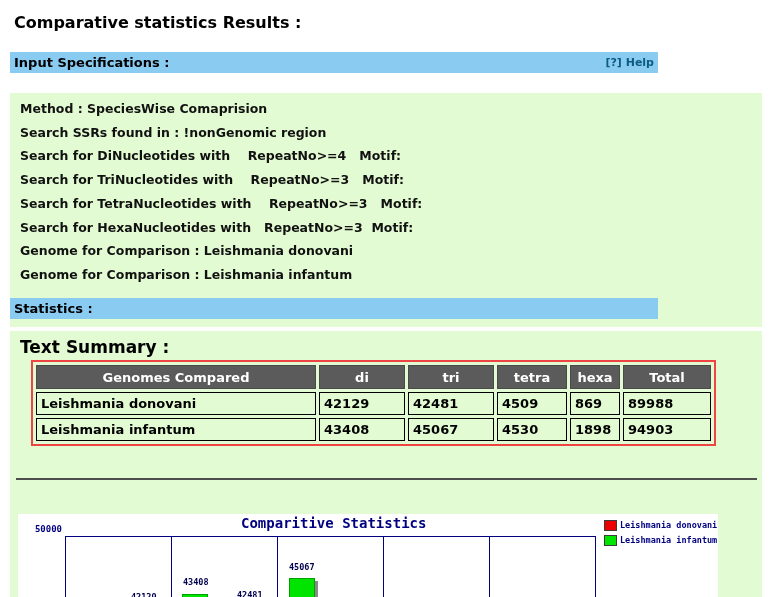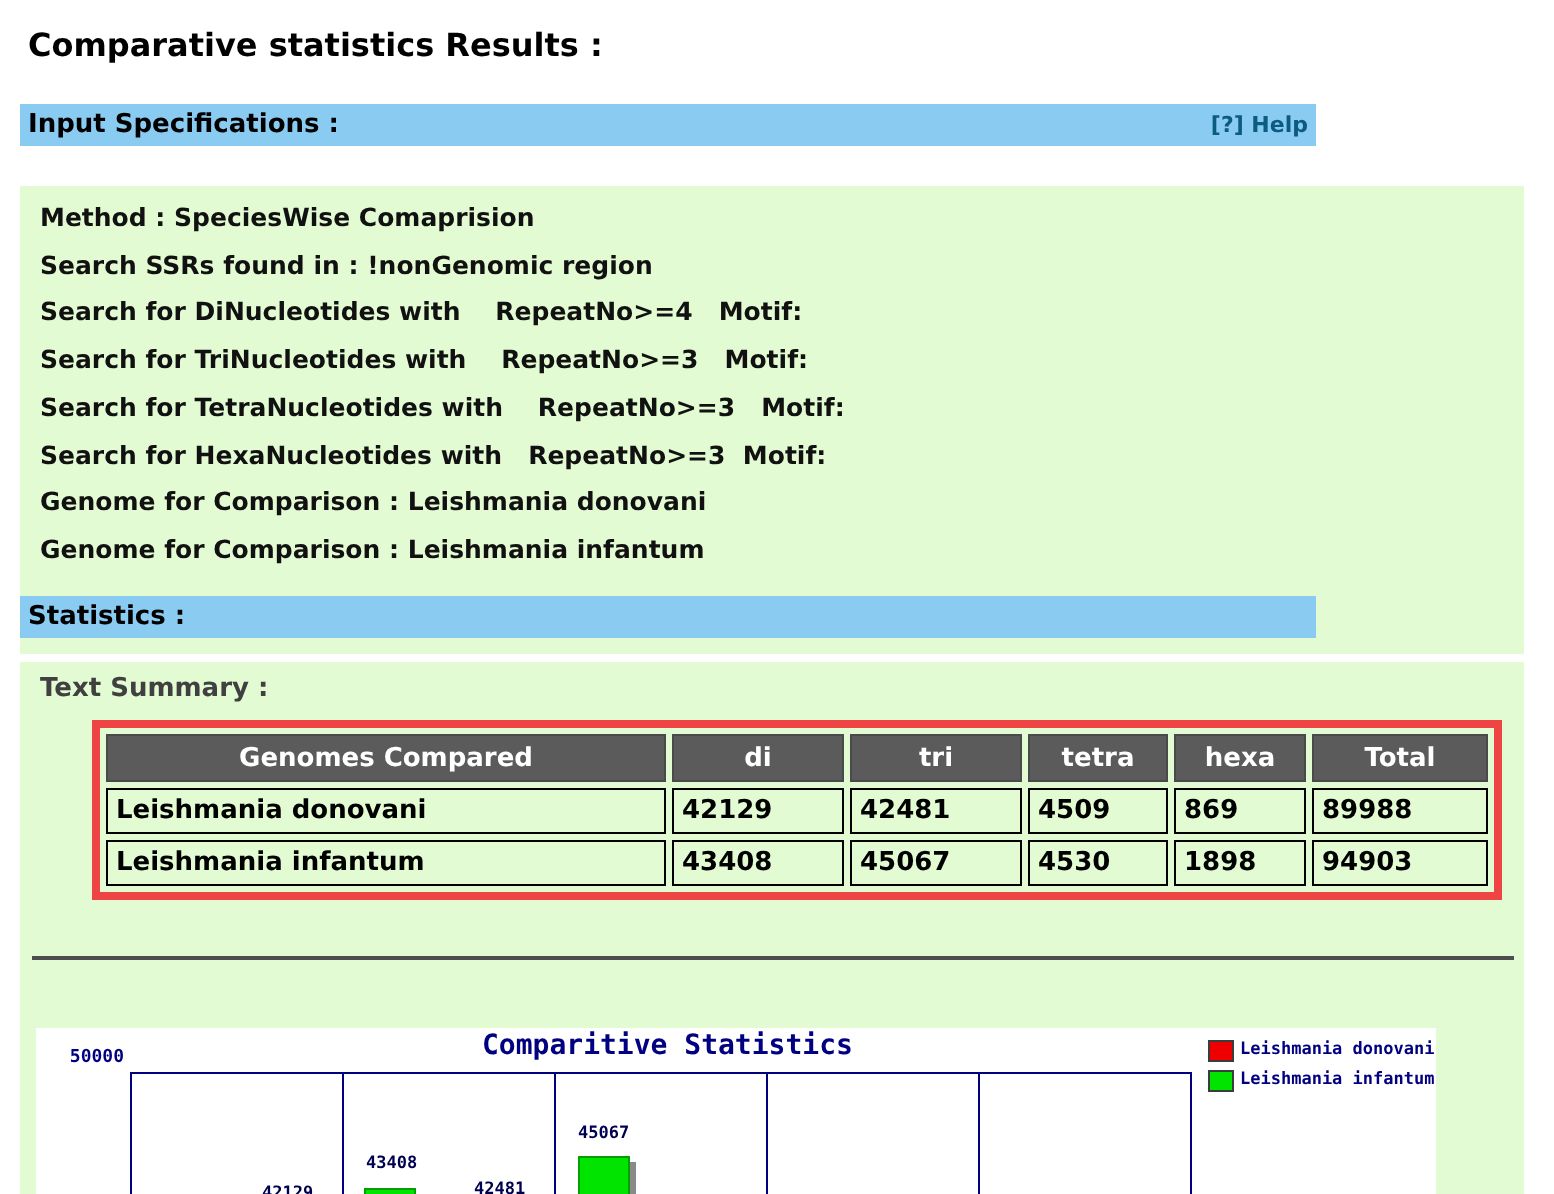--- a/index.html
+++ b/index.html
@@ -22,39 +22,39 @@
   .bar-input { top:52px; }
   .bar-stats { top:298px; }
   .help-link { color:#0B5C80; text-decoration:none; cursor:pointer; font-size:11px; }
 
   .green-box { position:absolute; left:10px; width:752px; background:#E3FBD2; }
 
   .specs-box { top:93px; height:234px; padding:4px 17px 0 10px; }
   .spec-line { font-size:12.5px; line-height:23.7px; white-space:pre; color:#111; }
 
   .stats-box { top:331px; height:266px; }
-  .sub-label { position:absolute; font-size:13px; color:#404040; }
+  .sub-label { position:absolute; font-size:17px; color:#000000; }
   .ts-label { left:10px; top:6px; }
   .chart-label { left:10px; top:160px;margin-top:36px; }
 
   .summary-table {
-    position:absolute; left:36px; top:29px;
-    border:4px solid #ef4444; border-collapse:separate; border-spacing:3px;
+    position:absolute; left:21px; top:29px;
+    border:2px solid #ef4444; border-collapse:separate; border-spacing:3px;
     font-size:13px; font-weight:bold;
   }
   .summary-table th {
     background:#5B5B5B; color:#fff; height:24px; text-align:center;
     padding:0 4px; border:1px solid #4a4a4a; font-weight:bold;
   }
   .summary-table td {
     border:1px solid #000; height:23px; padding:0 4px; text-align:left;
     color:#000; background:transparent;
   }
   .col-genome { width:280px; } .col-di { width:86px; } .col-tri { width:86px; }
-  .col-tetra { width:70px; } .col-hexa { width:66px; } .col-total { width:88px; }
+  .col-tetra { width:70px; } .col-hexa { width:50px; } .col-total { width:88px; }
 
   .divider { position:absolute; left:6px; top:147px; width:741px; height:2px; background:#4d4d4d; }
 
   .chart-box {
     position:absolute; left:8px; top:183px; width:700px; height:120px;
     background:#fff; font-family:"DejaVu Sans Mono", monospace; color:#000080;
   }
   .chart-title { position:absolute; left:223px; top:1px; font-size:14px; font-weight:bold; }
   .legend-row { position:absolute; left:586px; display:flex; align-items:center; gap:3px; height:12px; }
   .legend-row-1 { top:5px; } .legend-row-2 { top:20px; }

